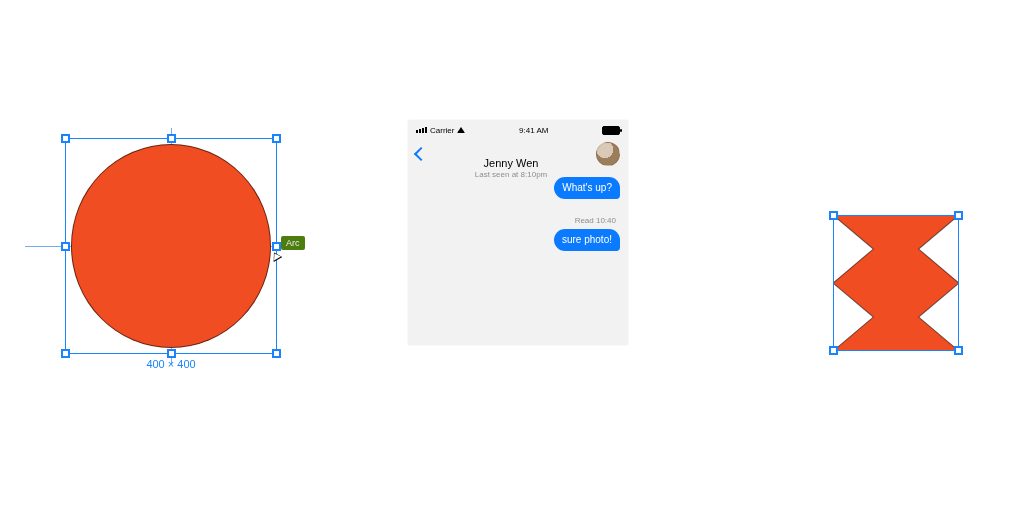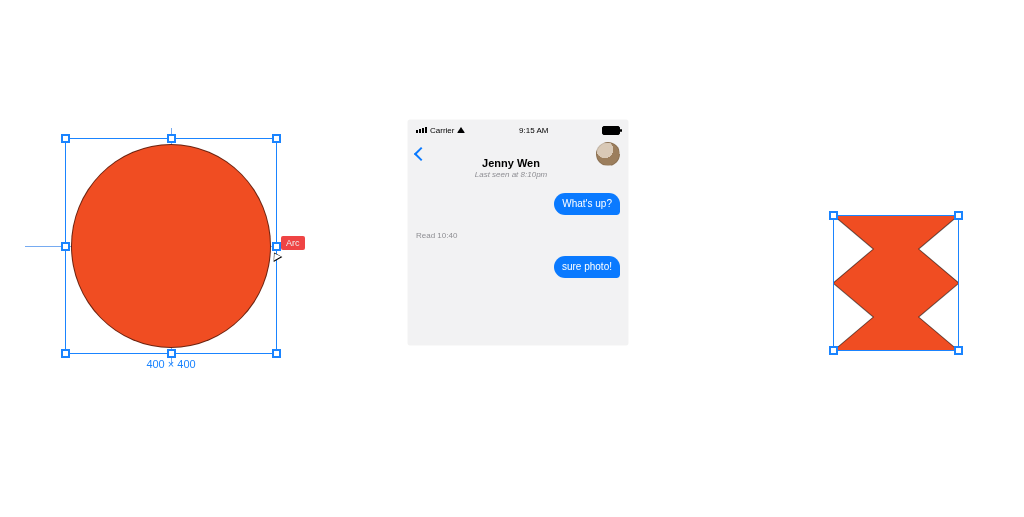--- a/index.html
+++ b/index.html
@@ -73,21 +73,21 @@
     transform: translateX(-50%);
     top: calc(100% + 4px);
     font-size: 11px;
     color: #1a84ff;
     white-space: nowrap;
   }
   .arc-tooltip {
     position: absolute;
     top: calc(50% - 10px);
     left: calc(100% + 4px);
-    background: #ef4444;
+    background: #4d7c0f;
     color: #eee;
     font-size: 9px;
     padding: 2px 5px;
     border-radius: 2px;
   }
   .cursor-arrow {
     position: absolute;
     top: calc(50% + 6px);
     left: calc(100% - 6px);
     width: 0; height: 0;
@@ -170,46 +170,46 @@
     width: 8px; height: 8px;
     border-left: 2px solid #0a7aff;
     border-bottom: 2px solid #0a7aff;
     transform: rotate(45deg);
   }
   .nav-center {
     flex:1;
     text-align:center;
     line-height:1.15;
   }
-  .nav-name { font-size: 11px; font-weight:700; color:#000;margin-top:28px; }
-  .nav-sub  { font-size: 8px; color:#8e8e93;font-style:italic; }
+  .nav-name { font-size: 11px; font-weight:400; color:#000;margin-top:28px; }
+  .nav-sub  { font-size: 8px; color:#8e8e93; }
   .avatar {
     width: 22px; height:22px;
     border-radius: 50%;
     background: radial-gradient(circle at 35% 30%, #d9c9b6 0 40%, #9c7e5c 41% 100%);
     border:0.5px solid rgba(0,0,0,0.1);
   }
 
   .thread { padding: 2px 8px 6px 8px; }
-  .row { display:flex; margin: 16px 0; }
+  .row { display:flex; margin: 0 0; }
   .row.out { justify-content:flex-end; }
   .bubble {
     max-width: 140px;
     padding: 5px 8px;
     border-radius: 12px;
     font-size: 10px;
     line-height: 1.2;
   }
   .bubble.in  { background:#e5e5ea; color:#000; border-bottom-left-radius: 4px; }
   .bubble.out { background:#0a7aff; color:#fff; border-bottom-right-radius: 4px; }
   .read {
-    text-align: left;
+    text-align: right;
     font-size: 8px;
     color:#8e8e93;
-    margin: 9px 4px 4px 0;
+    margin: 17px 4px 4px 0;
   }
   .emoji-tiny { font-size: 10px; }
 
   
   .sel-wrap-right {
     position: absolute;
     left: 833px;
     top: 215px;
     width: 126px;
     height: 136px;
@@ -247,21 +247,21 @@
       <div class="sb-left">
         <div class="sig-bars">
             <span></span>
             <span></span>
             <span></span>
             <span></span>
           </div>
         <span>Carrier</span>
         <div class="wifi"></div>
       </div>
-      <span>9:15 AM</span>
+      <span>9:41 AM</span>
       <div class="battery"></div>
     </div>
 
     <div class="nav">
       <div class="back-chevron"></div>
       <div class="nav-center">
         <div class="nav-name">Jenny Wen</div>
         <div class="nav-sub">Last seen at 8:10pm</div>
       </div>
       <div class="avatar"></div>

